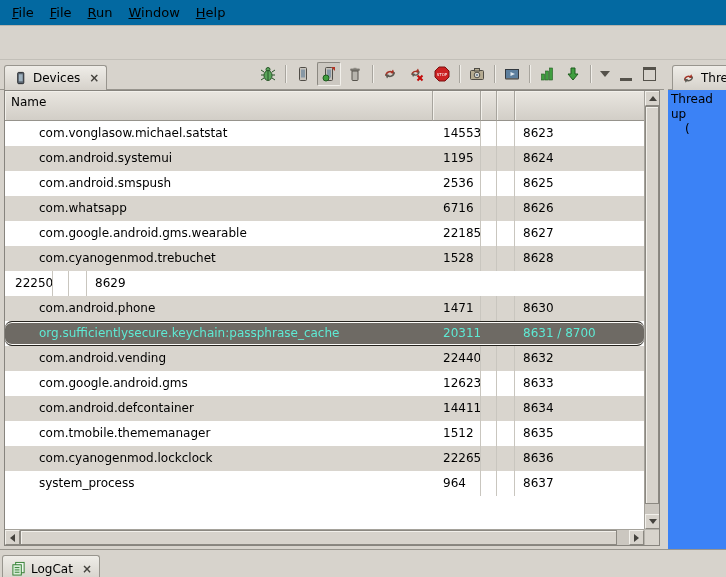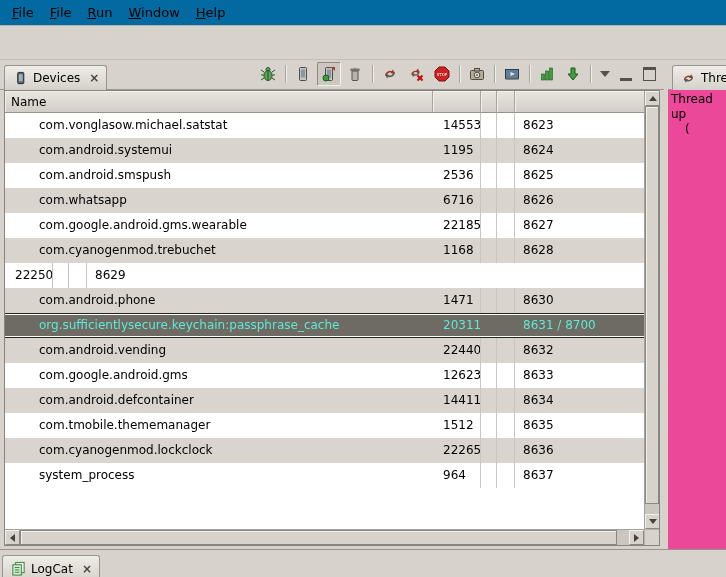--- a/index.html
+++ b/index.html
@@ -37,34 +37,34 @@
   .tbtn.pressed{background:#ccc8c1;border-color:#8b8881 #f2f0eb #f2f0eb #8b8881;}
   .tsep{width:1px;height:18px;background:#a8a59e;box-shadow:1px 0 0 #f0eee9;margin:0 3px;flex:none;}
   .chevron{width:0;height:0;border-left:5px solid transparent;border-right:5px solid transparent;
     border-top:6px solid #55524b;margin:0 4px;}
   .minbtn{width:12px;height:3px;background:#55524b;margin:0 4px;align-self:center;margin-top:12px;}
   .maxbtn{width:11px;height:10px;border:1px solid #55524b;border-top:3px solid #55524b;margin:0 5px;}
   
   .panel-body{flex:1;display:grid;grid-template-columns:1fr 15px;grid-template-rows:1fr 16px;
     border:1px solid #87847e;background:#fff;margin:0 4px 3px 4px;box-sizing:border-box;overflow:hidden;}
   .table-zone{grid-column:1;grid-row:1;display:flex;flex-direction:column;overflow:hidden;background:#fff;}
-  .thead{display:flex;height:22px;flex:none;}
+  .thead{display:flex;height:30px;flex:none;}
   .hc{box-sizing:border-box;background:linear-gradient(#e9e6e0,#d2cec7);
     border-right:1px solid #a7a49d;border-bottom:1px solid #96938c;
     box-shadow:inset 1px 1px 0 #f2f0eb;font-size:12px;line-height:23px;overflow:hidden;white-space:nowrap;}
   .h-name{width:428px;padding-left:6px;}
   .h-pid{width:48px;}
   .h-e1{width:16px;}
   .h-e2{width:18px;}
   .h-port{flex:1;border-right:none;}
   .tbody{flex:none;}
   .tspacer{flex:1;background:#fff;}
   .trow{display:flex;height:25px;line-height:25px;font-size:12px;box-sizing:border-box;}
   .trow.odd{background:#d9d5ce;}
-  .trow.even{background:#ffffff;}
+  .trow.even{background:#ffffff;border-radius:7px;}
   .cell{box-sizing:border-box;overflow:hidden;white-space:nowrap;}
   .c-name{width:428px;padding-left:34px;}
   .c-pid{width:48px;padding-left:10px;border-right:1px solid #c9c6bf;}
   .c-e1{width:16px;border-right:1px solid #c9c6bf;}
   .c-e2{width:18px;border-right:1px solid #c9c6bf;}
   .c-port{flex:1;padding-left:8px;}
   .trow.selected{background:#6e6a64;color:#5eead4;line-height:23px;
     border-top:1px solid #26241f;border-bottom:1px solid #26241f;
     box-shadow:inset 0 1px 0 #fdfcf9,inset 0 -1px 0 #fdfcf9;}
   .trow.selected .cell{border-color:transparent;}
@@ -80,21 +80,21 @@
   .vthumb{flex:1;margin-bottom:10px;background:#d7d3cc;border:1px solid #8b8881;
     box-shadow:inset 1px 1px 0 #f2f0eb;box-sizing:border-box;}
   .hthumb{flex:1;margin-right:12px;background:#d7d3cc;border:1px solid #8b8881;
     box-shadow:inset 1px 1px 0 #f2f0eb;box-sizing:border-box;}
   .tri{width:0;height:0;}
   .tri.up{border-left:4px solid transparent;border-right:4px solid transparent;border-bottom:5px solid #44423d;}
   .tri.down{border-left:4px solid transparent;border-right:4px solid transparent;border-top:5px solid #44423d;}
   .tri.left{border-top:4px solid transparent;border-bottom:4px solid transparent;border-right:5px solid #44423d;}
   .tri.right{border-top:4px solid transparent;border-bottom:4px solid transparent;border-left:5px solid #44423d;}
   
-  .threads-body{flex:1;background:#ec4899;font-size:12px;padding:2px 0 0 3px;line-height:15px;}
+  .threads-body{flex:1;background:#3b82f6;font-size:12px;padding:2px 0 0 3px;line-height:15px;}
   .threads-line2{margin-left:14px;}
   
   .bottombar{height:32px;border-top:1px solid #98958e;display:flex;align-items:flex-end;
     padding-left:2px;background:#d7d3cc;box-sizing:border-box;}
   .bottombar .tab{margin-bottom:0;height:25px;border-bottom:none;}
 </style>
 </head>
 <body>
 
 <div class="window">
@@ -262,21 +262,21 @@
               </div>
               <div class="trow even">
                 <span class="cell c-name">com.google.android.gms.wearable</span>
                 <span class="cell c-pid">22185</span>
                 <span class="cell c-e1"></span>
                 <span class="cell c-e2"></span>
                 <span class="cell c-port">8627</span>
               </div>
               <div class="trow odd">
                 <span class="cell c-name">com.cyanogenmod.trebuchet</span>
-                <span class="cell c-pid">1168</span>
+                <span class="cell c-pid">1528</span>
                 <span class="cell c-e1"></span>
                 <span class="cell c-e2"></span>
                 <span class="cell c-port">8628</span>
               </div>
               <div class="trow even">
                 <span class="cell c-pid">22250</span>
                 <span class="cell c-e1"></span>
                 <span class="cell c-e2"></span>
                 <span class="cell c-port">8629</span>
               </div>

